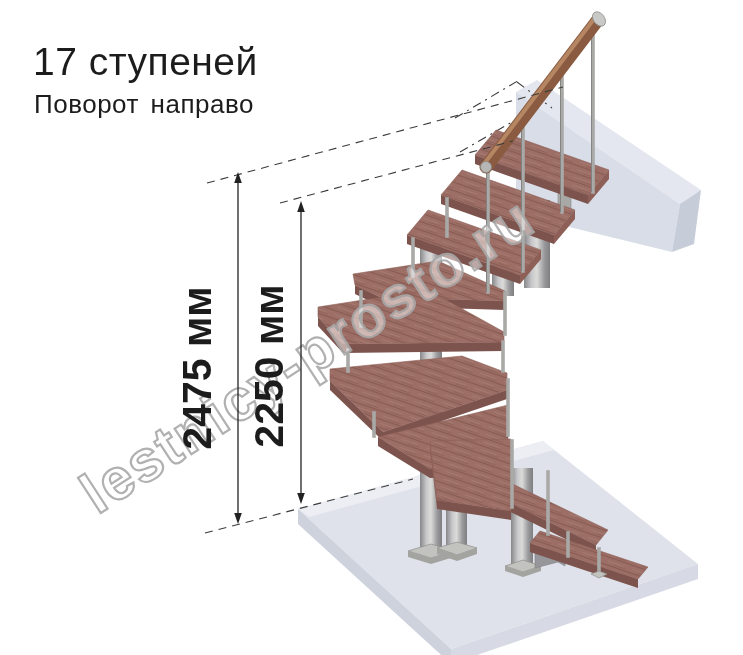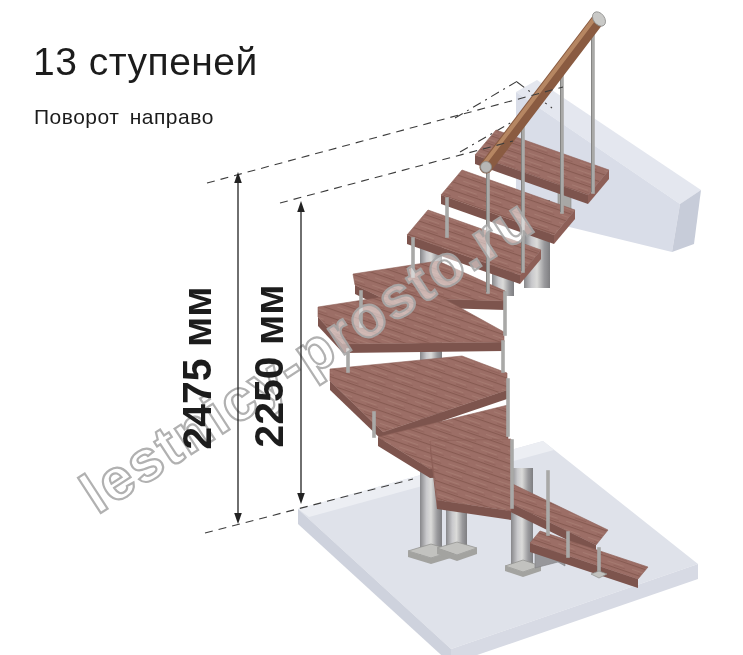--- a/index.html
+++ b/index.html
@@ -1,20 +1,20 @@
 <!DOCTYPE html>
 <html style="--text-color: #1c1c1c; --dim-color: #222222; --tread-top: #9c6e66; --tread-streak: #84584f; --tread-light: #a87d73; --tread-front: #7d544d; --tread-side: #8d5f57; --handrail: #8a5b41; --handrail-highlight: #bd8e69; --floor-top: #dfe2ea; --floor-left: #ced2dd; --floor-right: #d7dae4; --floor-bevel: #eceef3; --beam-top: #e4e7ef; --beam-front: #d9dde8; --beam-end: #c7ccd9; --metal-light: #d8d8d6; --metal-dark: #85858a; --watermark-gray: #a9a9a9;"><head>
 <meta charset="utf-8">
 <style>
   html,body{margin:0;padding:0;background:#ffffff;font-family:"Liberation Sans",sans-serif;}
   .canvas{position:relative;width:743px;height:655px;background:#ffffff;overflow:hidden;}
   .canvas svg{position:absolute;left:0;top:0;}
   .title-block{position:absolute;left:33px;top:42px;color:var(--text-color,#1c1c1c);}
   .title-block h1{margin:0;font-size:39px;font-weight:400;line-height:1.05;letter-spacing:.5px;}
-  .title-block p{margin:22px 0 0 1px;font-size:21px;font-weight:400;letter-spacing:.5px;word-spacing:4px;}
+  .title-block p{margin:6px 0 0 1px;font-size:26px;font-weight:400;letter-spacing:.5px;word-spacing:4px;}
 
   
   .tread-top{fill:url(#woodGrain);stroke:var(--tread-side,#8d5f57);stroke-width:.6;}
   .tread-front{fill:var(--tread-front,#7d544d);}
   .tread-side{fill:var(--tread-side,#8d5f57);}
   .floor-top{fill:var(--floor-top,#dfe2ea);}
   .floor-left{fill:var(--floor-left,#ced2dd);}
   .floor-right{fill:var(--floor-right,#d7dae4);}
   .floor-bevel{fill:var(--floor-bevel,#eceef3);}
   .beam-top{fill:var(--beam-top,#e4e7ef);}
@@ -238,17 +238,17 @@
     <g>
       <line class="dim-line" x1="301" y1="206" x2="301" y2="499"></line>
       <polygon class="dim-arrow" points="301,201 297.2,212 304.8,212"></polygon>
       <polygon class="dim-arrow" points="301,504 297.2,493 304.8,493"></polygon>
       <text class="dim-text" text-anchor="middle" transform="translate(283,366) rotate(-90)">2250 мм</text>
     </g>
   </g>
 </svg>
 
 <div class="title-block">
-  <h1>13 ступеней</h1>
+  <h1>17 ступеней</h1>
   <p>Поворот направо</p>
 </div>
 
 </div>
 
 </body></html>

